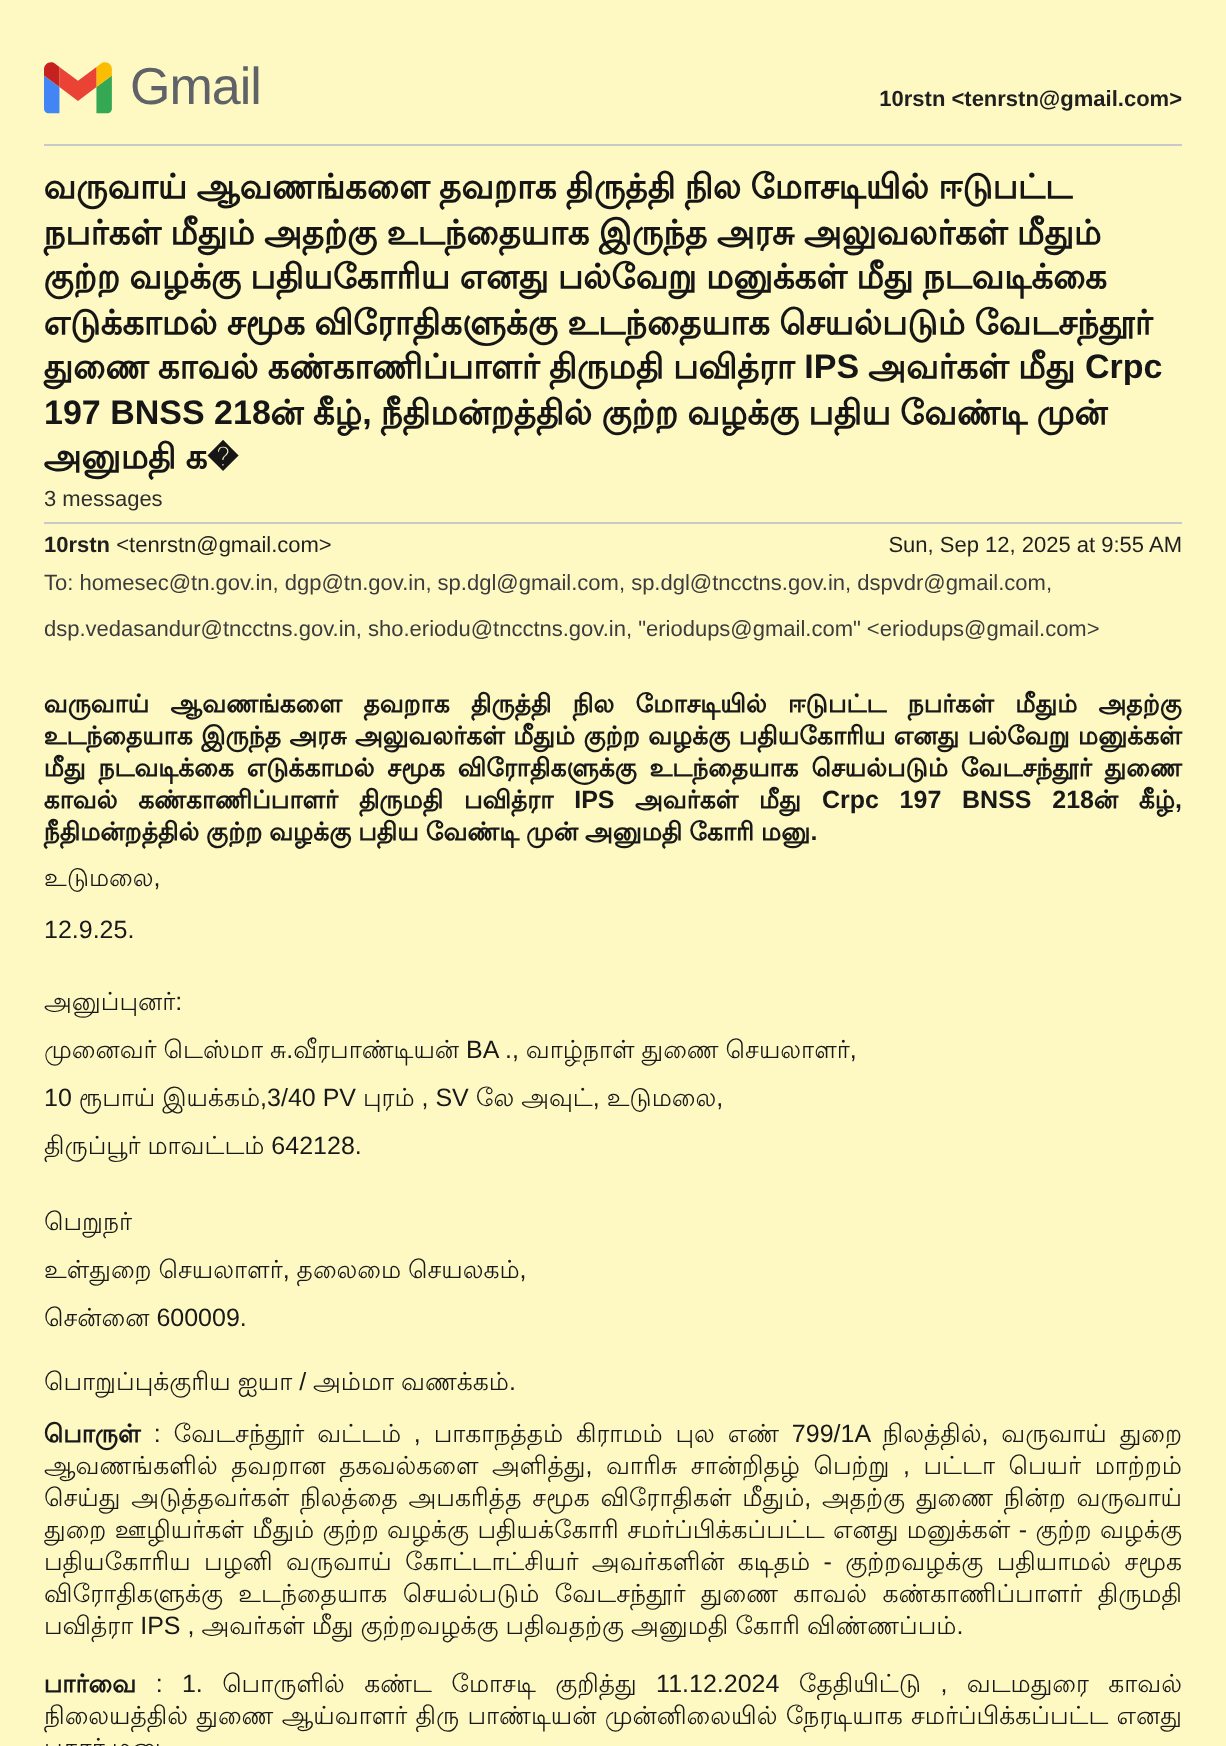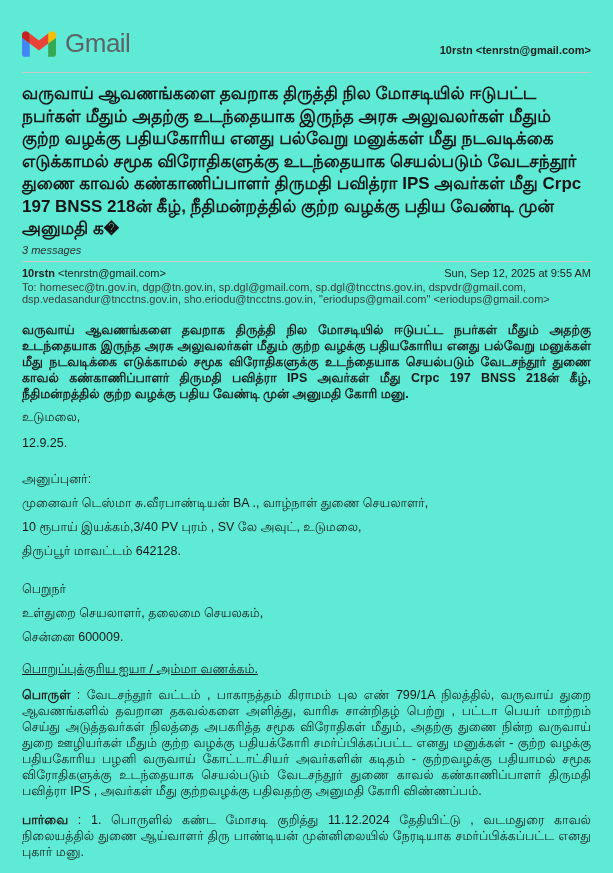--- a/index.html
+++ b/index.html
@@ -2,55 +2,55 @@
 <html lang="ta"><head>
 <meta charset="utf-8">
 <style>
   * { margin:0; padding:0; box-sizing:border-box; }
   html,body { background:#ffffff; }
   body {
     width:613px; height:873px; margin:0 auto; overflow:hidden;
     font-family:"Liberation Sans", sans-serif;
     color:#1c1c1c;
   }
-  .page { width:613px; height:873px; padding:0 22px; background:#5eead4; }
+  .page { width:613px; height:873px; padding:0 22px; background:#fef9c3; }
 
   
   .topbar { display:flex; justify-content:space-between; align-items:center; padding-top:28px; }
   .logo { display:flex; align-items:center; gap:9px; }
   .logo svg { width:34px; height:26px; display:block; }
   .logo-text { font-size:26px; color:#5f6368; letter-spacing:-0.5px; }
   .account { font-size:11px; font-weight:bold; color:#1f1f1f; align-self:flex-end; padding-bottom:3px; }
 
   hr.rule { border:none; border-top:1px solid #c9c9c9; height:0; }
   .rule-1 { margin-top:13px; }
   .rule-2 { margin-top:5px; }
 
   
   .subject {
     margin-top:10px; font-size:17px; line-height:22.5px; font-weight:bold;
     color:#161616; text-align:left;
   }
-  .msg-count { margin-top:3px; font-size:11px; color:#2e2e2e;font-style:italic; }
+  .msg-count { margin-top:3px; font-size:11px; color:#2e2e2e; }
 
   
   .hdr { margin-top:5px; font-size:11px; color:#1f1f1f; }
   .hdr-row { display:flex; justify-content:space-between; align-items:baseline; }
   .from-name { font-weight:bold; }
-  .to-line { margin-top:2px; line-height:12px; color:#3c3c3c; max-width:560px; }
+  .to-line { margin-top:2px; line-height:23px; color:#3c3c3c; max-width:560px; }
 
   
   .letter { margin-top:17px; font-size:12.5px; line-height:16px; color:#191919; }
   .para-main { font-weight:bold; text-align:justify; }
   .right-block { text-align:left; padding-right:6px; margin-top:7px; }
   .right-block .rb-line { margin-bottom:10px; }
   .addr-label { margin-top:20px; }
   .addr-line { margin-top:8px; }
   .block-gap { margin-top:22px; }
-  .salutation { margin-top:16px;text-decoration:underline; }
+  .salutation { margin-top:16px; }
   .para-subject { margin-top:10px; text-align:justify; }
   .para-ref { margin-top:13px; text-align:justify; }
   .inline-label { font-weight:bold; }
 </style>
 </head>
 <body>
 
 <div class="page">
 
   <div class="topbar">

